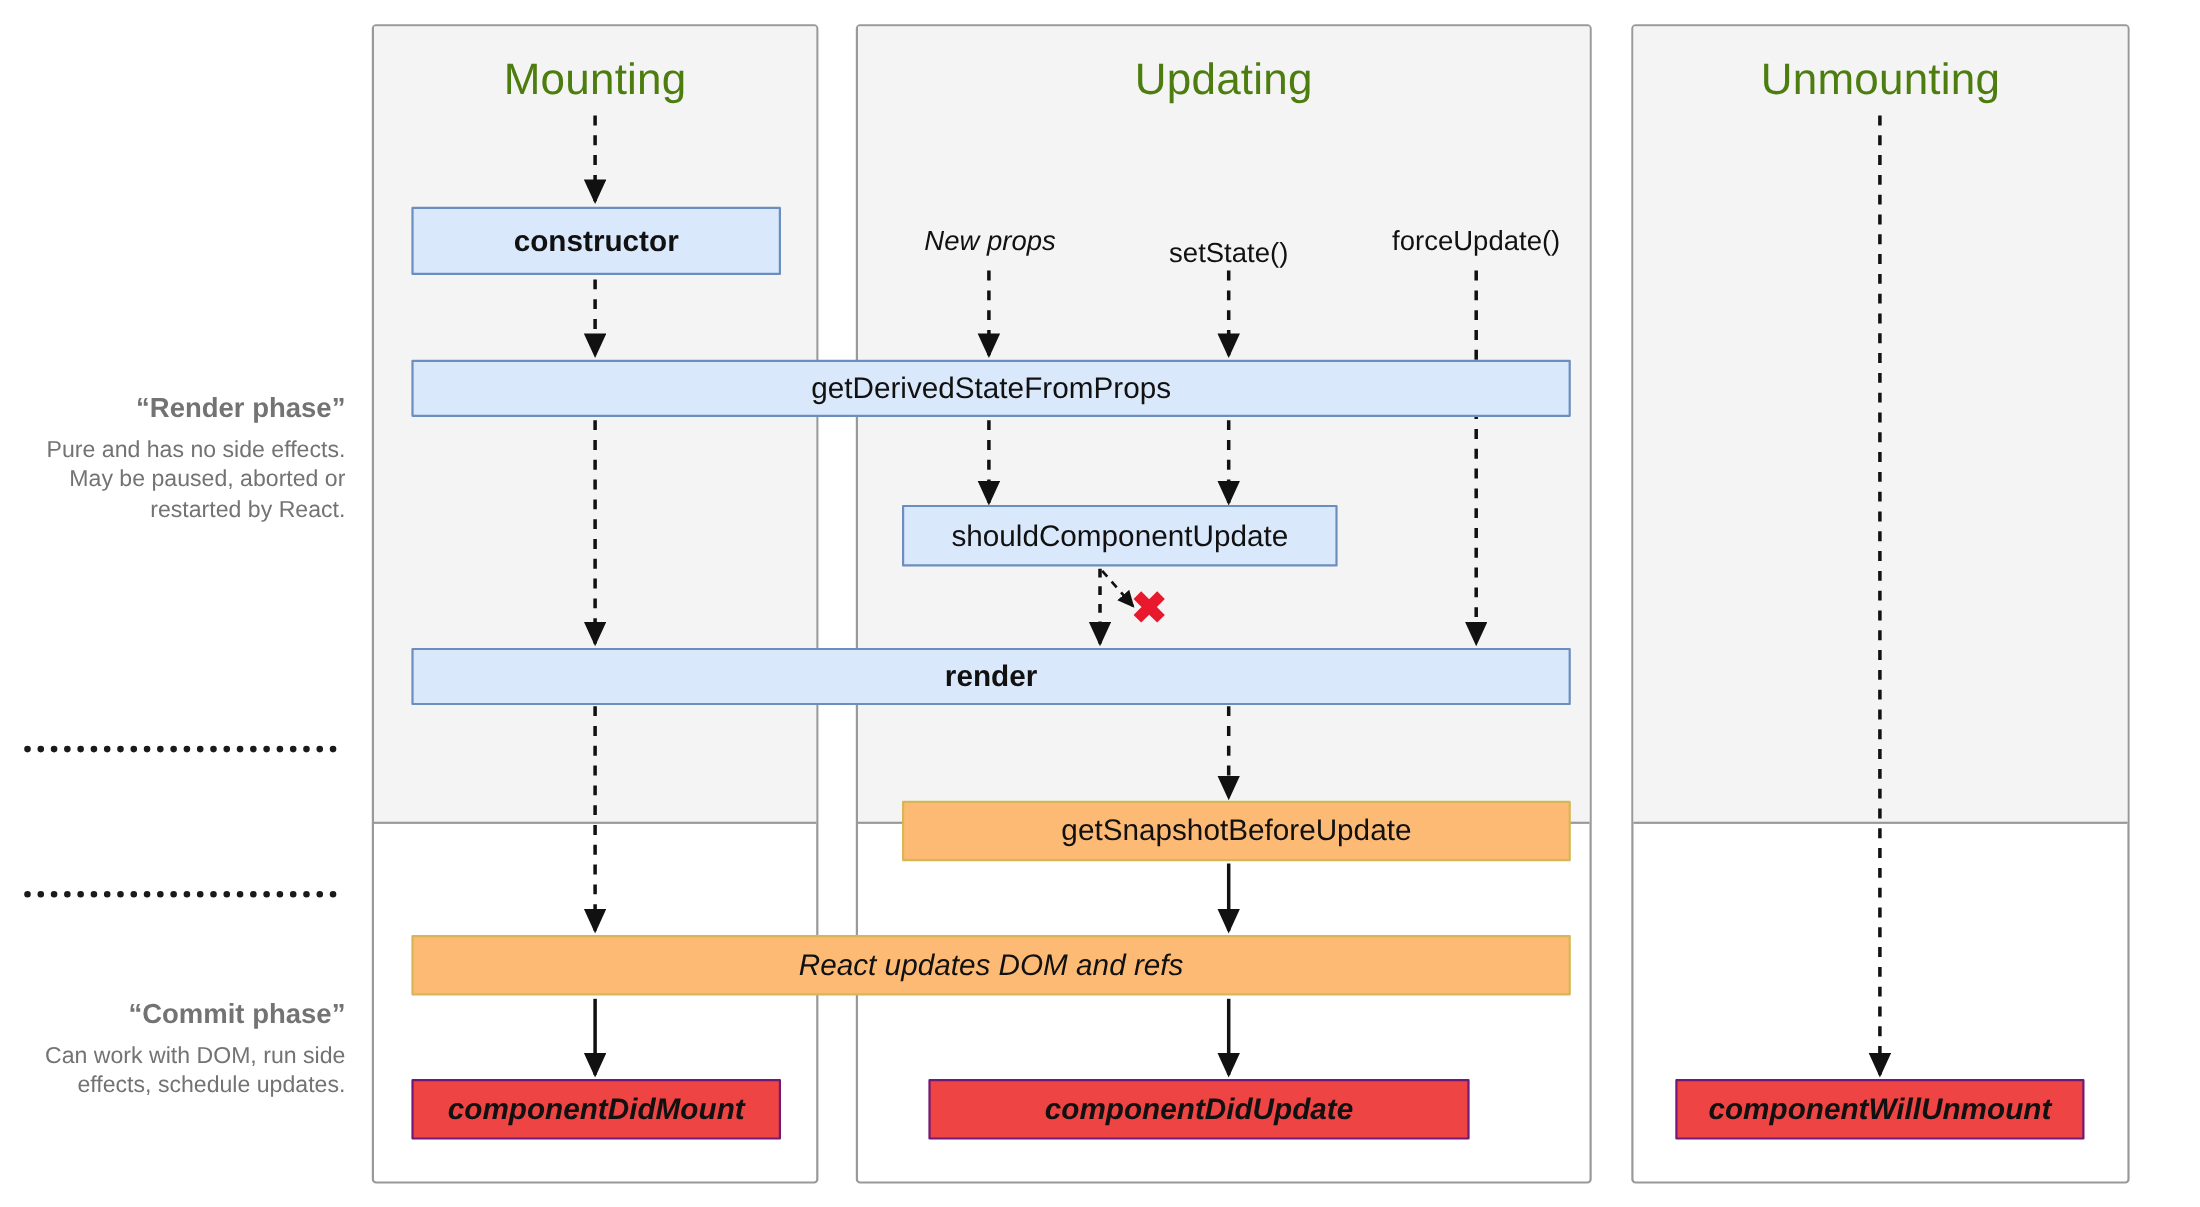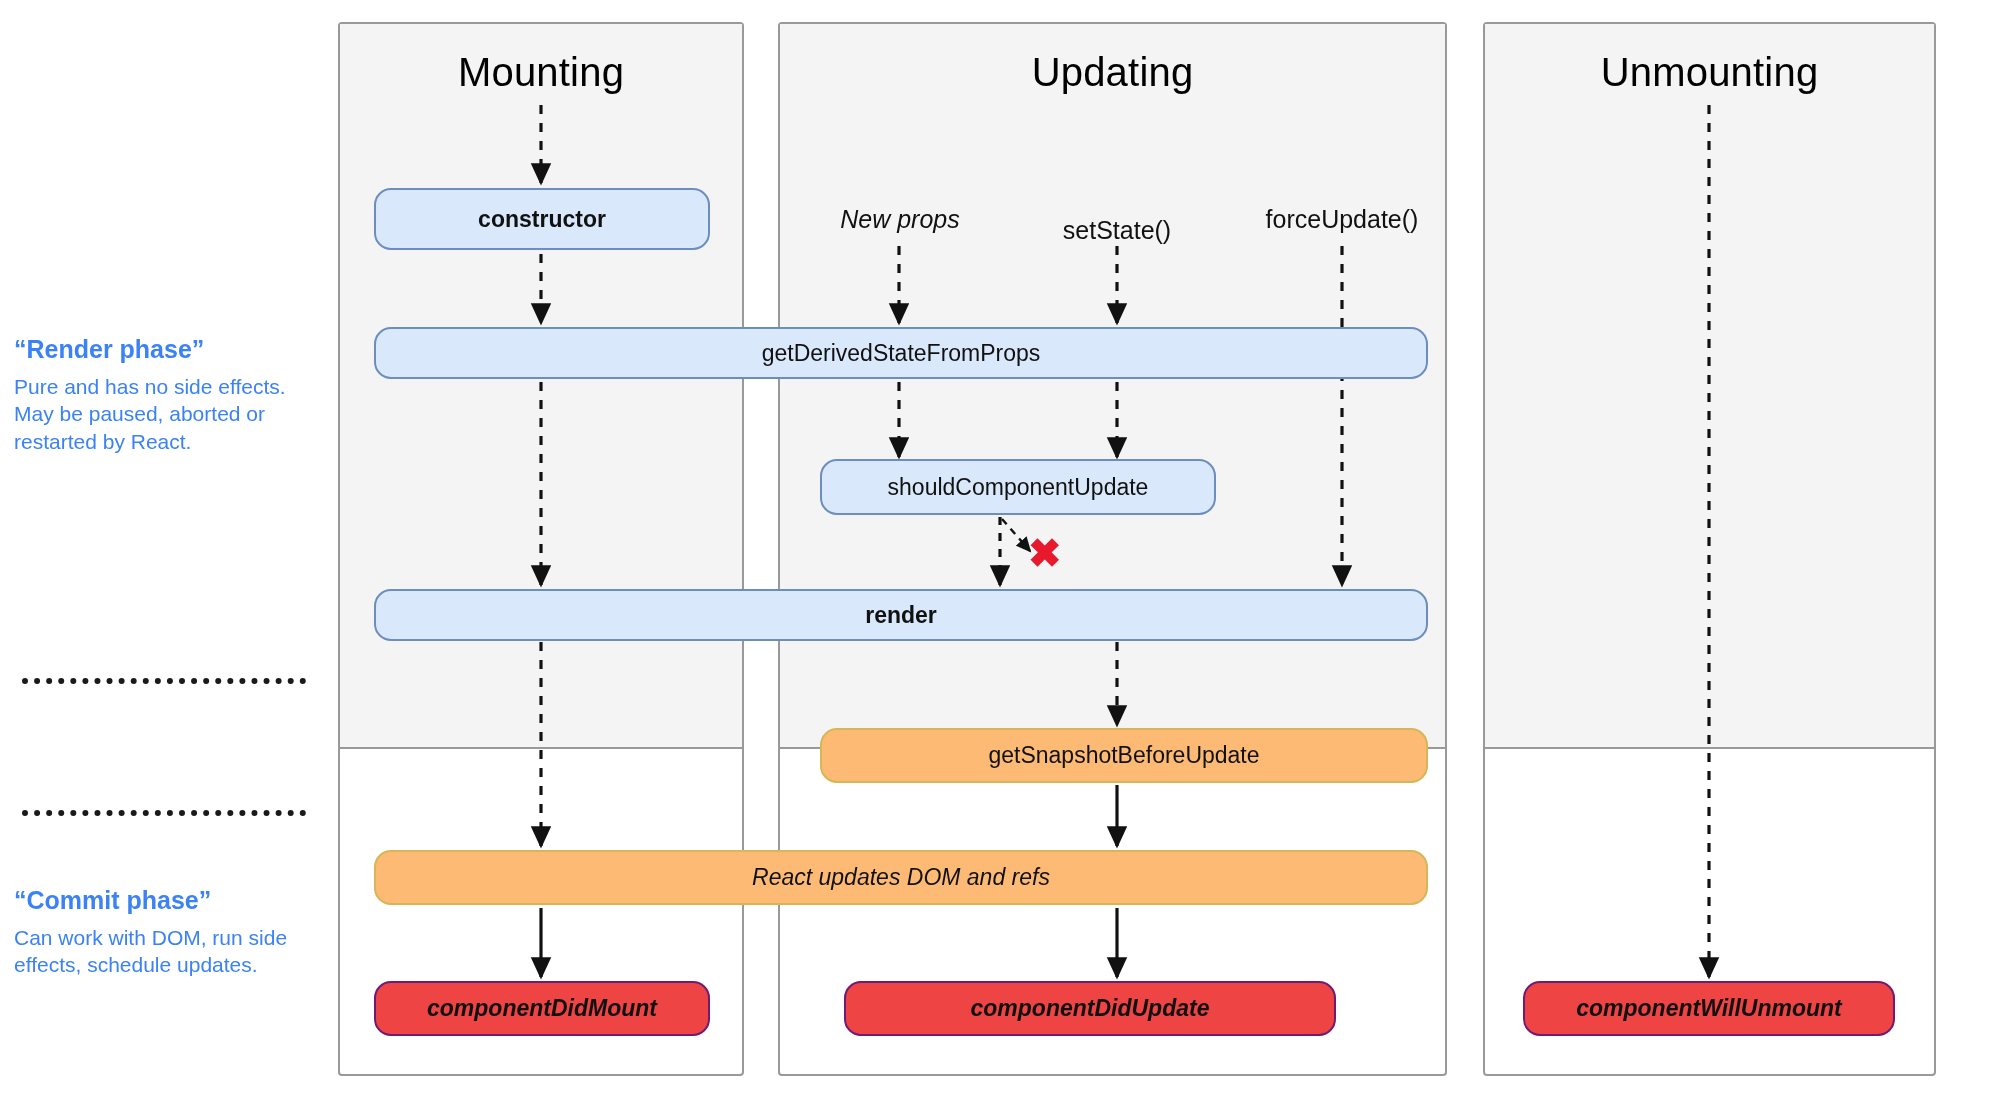--- a/index.html
+++ b/index.html
@@ -30,31 +30,32 @@
   }
   .col-divider {
     position: absolute;
     height: 0;
     border-top: 2px solid #999999;
   }
   .col-title {
     position: absolute;
     text-align: center;
     font-size: 40px;
-    color: #000000;
+    color: #4d7c0f;
     letter-spacing: 0.2px;
     white-space: nowrap;
   }
   
   .phase {
     position: absolute;
     width: 300px;
     left: 14px;
-    text-align: left;
-    color: #3b82f6;
+    text-align: right;
+    color: #737373;
+    margin-top: 22px;
   }
   .phase-title {
     font-size: 25px;
     font-weight: bold;
     margin-bottom: 9px;
     line-height: 1.15;
   }
   .phase-desc {
     font-size: 21px;
     line-height: 1.32;
@@ -63,25 +64,25 @@
     position: absolute;
     left: 22px;
     width: 284px;
     height: 0;
     border-top: 6px dotted #1a1a1a;
   }
   
   .node {
     position: absolute;
     box-sizing: border-box;
-    border-radius: 17px;
+    border-radius: 1px;
     display: flex;
     align-items: center;
     justify-content: center;
-    font-size: 23px;
+    font-size: 27px;
     color: #111111;
     text-align: center;
     white-space: nowrap;
   }
   .node.blue   { background: #dae8fc; border: 2px solid #6c8ebf; }
   .node.yellow { background: #fdba74; border: 2px solid #d6b656; }
   .node.green  { background: #ef4444; border: 2px solid #701a75; font-style: italic; }
   .node.bold   { font-weight: bold; }
   .node.italic { font-style: italic; }
   

